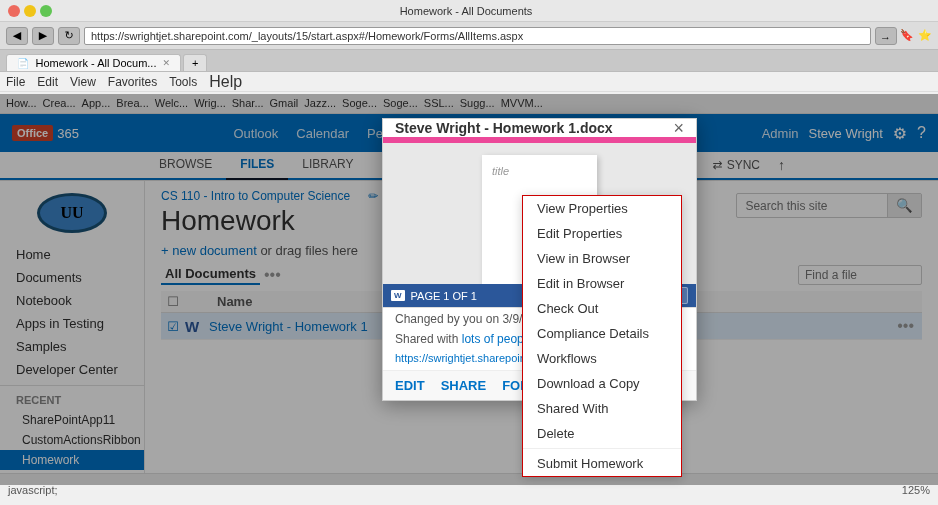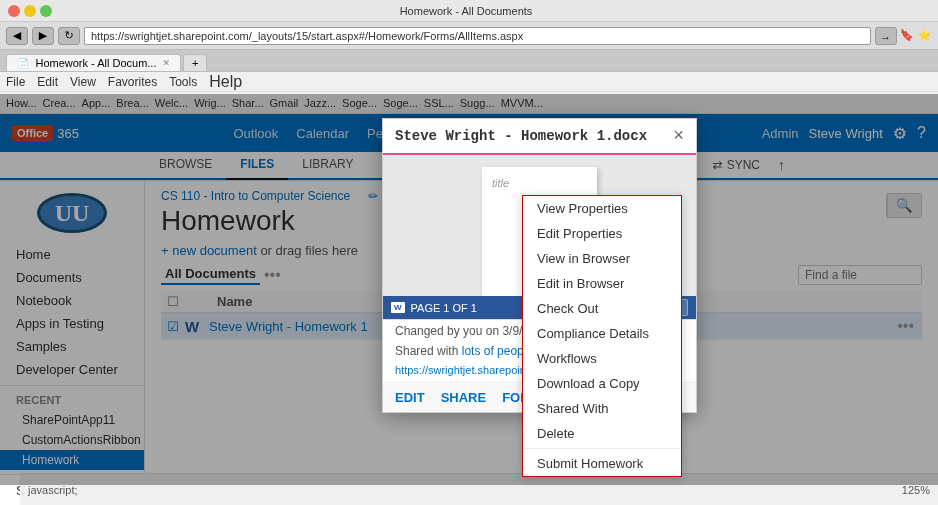--- a/index.html
+++ b/index.html
@@ -108,21 +108,21 @@
     <div style="padding:5px 8px;font-size:14px;color:#555;cursor:pointer;">↑</div>
   </div>
 </div>
 
 <div style="display:flex;height:calc(505px - 22px - 28px - 22px - 20px - 38px - 34px - 20px);position:relative;">
 
   <div style="width:145px;background:#fff;border-right:1px solid #e0e0e0;padding:6px 0;overflow-y:auto;flex-shrink:0;">
 
     <div style="display:flex;align-items:center;justify-content:center;padding:6px;margin-bottom:4px;">
       <div style="width:70px;height:40px;background:#3d85c8;border-radius:50%;display:flex;align-items:center;justify-content:center;border:3px solid #1a5276;">
-        <span style="color:#ffffff;font-size:24px;font-weight:bold;font-family:serif;">UU</span>
+        <span style="color:#000000;font-size:16px;font-weight:bold;font-family:serif;">UU</span>
       </div>
     </div>
     <div style="padding:4px 16px;font-size:13px;color:#333;cursor:pointer;">Home</div>
     <div style="padding:4px 16px;font-size:13px;color:#333;cursor:pointer;">Documents</div>
     <div style="padding:4px 16px;font-size:13px;color:#333;cursor:pointer;">Notebook</div>
     <div style="padding:4px 16px;font-size:13px;color:#333;cursor:pointer;">Apps in Testing</div>
     <div style="padding:4px 16px;font-size:13px;color:#333;cursor:pointer;">Samples</div>
     <div style="padding:4px 16px;font-size:13px;color:#333;cursor:pointer;">Developer Center</div>
     <hr style="border:none;border-top:1px solid #e0e0e0;margin:4px 0;">
     <div style="padding:4px 16px;font-size:11px;color:#888;font-weight:bold;text-transform:uppercase;">Recent</div>
@@ -138,20 +138,21 @@
 
     <div style="display:flex;align-items:flex-start;justify-content:space-between;">
       <div>
         <div style="font-size:12px;color:#0072c6;display:flex;align-items:center;gap:6px;">
           <span style="cursor:pointer;">CS 110 - Intro to Computer Science</span>
           <span style="font-size:12px;color:#0072c6;cursor:pointer;margin-left:12px;">✏ <span>EDIT LIST</span></span>
         </div>
         <h1 style="font-size:28px;font-weight:300;color:#333;margin:2px 0 6px;">Homework</h1>
       </div>
       <div style="display:flex;align-items:center;border:1px solid #ccc;background:#fff;border-radius:2px;margin-top:4px;">
+        <input style="border: none; outline: none; font-size: 12px; padding: 3px 8px; width: 150px; color: rgb(102, 102, 102);" type="text" placeholder="Search this site">
         <button style="background:#e8e8e8;border-left:1px solid #ccc;padding:4px 8px;cursor:pointer;border:none;border-left:1px solid #ccc;">🔍</button>
       </div>
     </div>
 
     <div style="font-size:13px;color:#555;margin-bottom:6px;">
       <span style="color:#0072c6;cursor:pointer;">+ new document</span>
       <span>or drag files here</span>
     </div>
 
     <div style="display:flex;align-items:center;gap:4px;margin-bottom:6px;">
@@ -180,21 +181,21 @@
         <div style="color:#999;cursor:pointer;font-size:16px;padding:0 8px;">•••</div>
       </div>
     </div>
   </div>
 </div>
 
 <div style="position:fixed;top:94px;left:0;right:0;bottom:20px;background:rgba(0,0,0,0.35);z-index:100;"></div>
 
 <div style="position:fixed;top:118px;left:382px;width:315px;background:#fff;border:1px solid #ccc;box-shadow:0 4px 20px rgba(0,0,0,0.35);z-index:200;">
 
-  <div style="background:#fff;padding:8px 12px;display:flex;align-items:center;justify-content:space-between;border-bottom:2px solid #ec4899;font-family:Liberation Mono, monospace;">
+  <div style="background:#fff;padding:0 12px;display:flex;align-items:center;justify-content:space-between;border-bottom:6px solid #ec4899;">
     <span style="font-size:14px;font-weight:600;color:#333;">Steve Wright - Homework 1.docx</span>
     <span style="cursor:pointer;color:#666;font-size:18px;line-height:1;">×</span>
   </div>
 
   <div>
 
     <div style="background:#e8e8e8;height:165px;display:flex;align-items:center;justify-content:center;position:relative;border-bottom:1px solid #ddd;">
       <div style="background:#fff;width:115px;height:140px;display:flex;align-items:flex-start;justify-content:flex-start;box-shadow:2px 2px 6px rgba(0,0,0,0.2);padding:10px;">
         <span style="font-size:11px;color:#999;font-style:italic;">title</span>
       </div>
@@ -237,16 +238,16 @@
   <div style="padding:5px 14px;font-size:13px;color:#333;cursor:pointer;">Check Out</div>
   <div style="padding:5px 14px;font-size:13px;color:#333;cursor:pointer;">Compliance Details</div>
   <div style="padding:5px 14px;font-size:13px;color:#333;cursor:pointer;">Workflows</div>
   <div style="padding:5px 14px;font-size:13px;color:#333;cursor:pointer;">Download a Copy</div>
   <div style="padding:5px 14px;font-size:13px;color:#333;cursor:pointer;">Shared With</div>
   <div style="padding:5px 14px;font-size:13px;color:#333;cursor:pointer;">Delete</div>
   <hr style="border:none;border-top:1px solid #eee;margin:2px 0;">
   <div style="padding:5px 14px;font-size:13px;color:#333;cursor:pointer;font-weight:500;">Submit Homework</div>
 </div>
 
-<div style="background:#f0f0f0;height:32px;display:flex;align-items:center;padding:0 8px;border-top:1px solid #ddd;font-size:11px;color:#555;justify-content:space-between;position:fixed;bottom:0;left:0;right:0;z-index:50;margin-left:20px;">
+<div style="background:#f0f0f0;height:32px;display:flex;align-items:center;padding:0 8px;border-top:1px solid #ddd;font-size:11px;color:#555;justify-content:space-between;position:fixed;bottom:0;left:0;right:0;z-index:50;">
   <span>javascript;</span>
   <span>125%</span>
 </div>
 
 </body></html>

